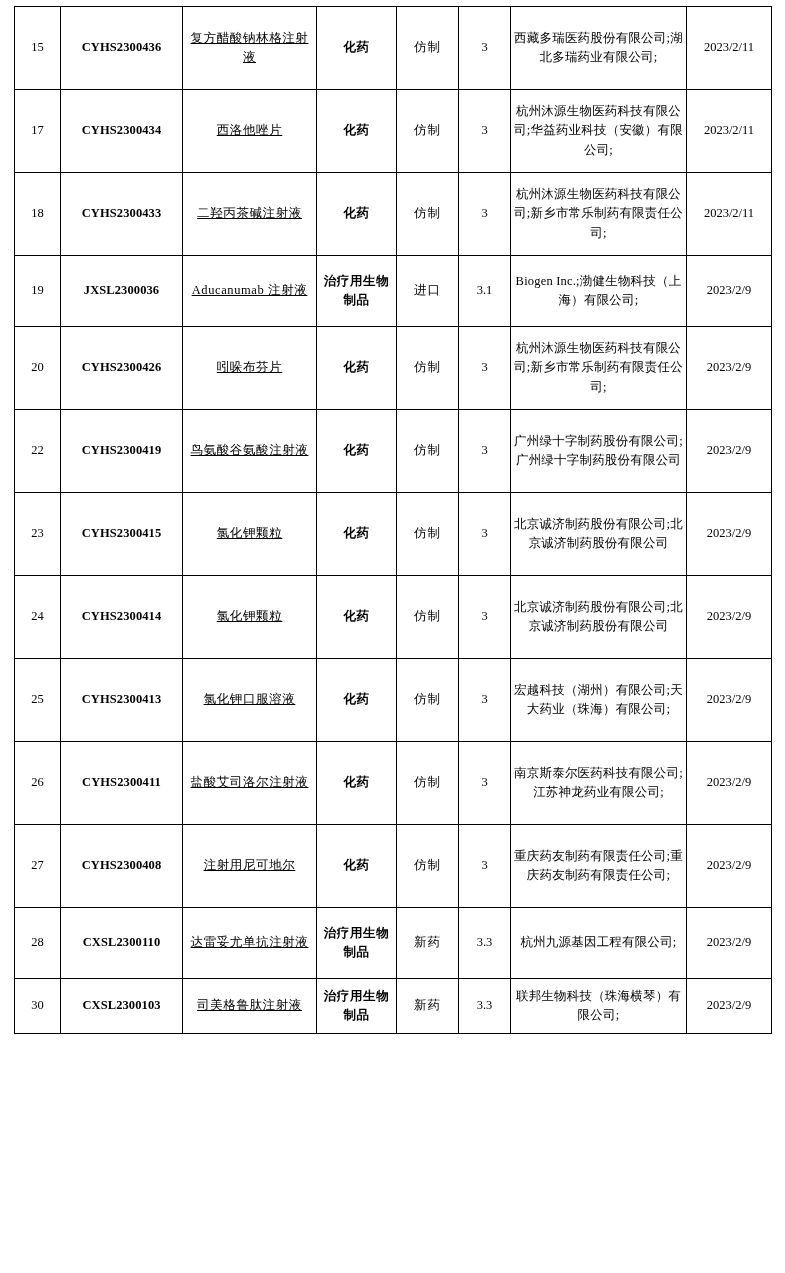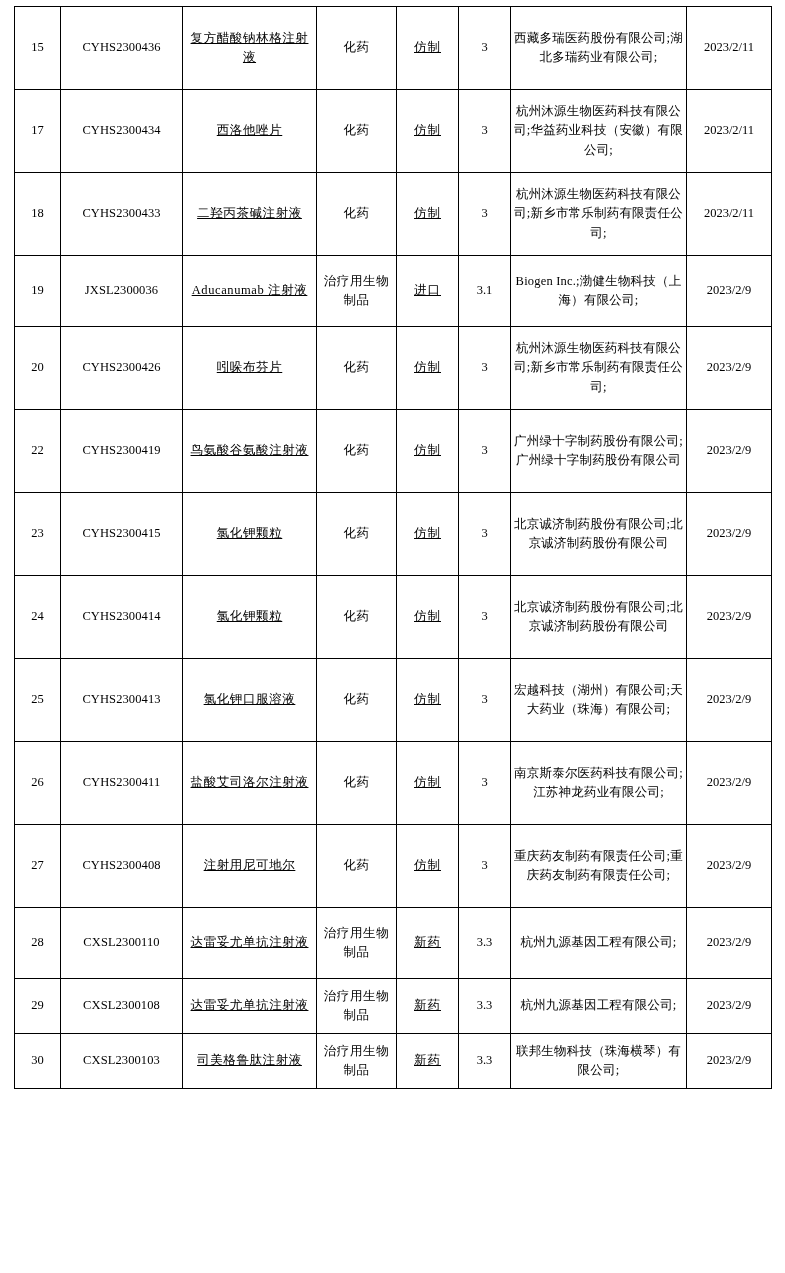--- a/index.html
+++ b/index.html
@@ -38,24 +38,24 @@
   col.c-index { width: 46px; }
   col.c-accept { width: 122px; }
   col.c-name { width: 134px; }
   col.c-type { width: 80px; }
   col.c-reg { width: 62px; }
   col.c-cat { width: 52px; }
   col.c-company { width: 176px; }
   col.c-date { width: 85px; }
 
   td.cell-index { font-size: 13px; }
-  td.cell-accept { font-size: 13px; letter-spacing: 0.1px; }
+  td.cell-accept { font-size: 13px; letter-spacing: 0.1px; font-weight: bold; }
   td.cell-name { font-size: 13px; letter-spacing: 0.6px; text-decoration: underline; }
-  td.cell-type { font-size: 13px; letter-spacing: 0.6px; }
-  td.cell-reg { font-size: 13px; letter-spacing: 1px; text-decoration: underline; }
+  td.cell-type { font-size: 13px; letter-spacing: 0.6px; font-weight: bold; }
+  td.cell-reg { font-size: 13px; letter-spacing: 1px; }
   td.cell-cat { font-size: 13px; }
   td.cell-company {
     font-size: 12.5px;
     letter-spacing: 0.2px;
     padding: 4px 6px;
     margin-top: 33px;
   }
   td.cell-date { font-size: 12.5px; }
   .tall { height: 74px; }
   .mid { height: 62px; }
@@ -191,30 +191,20 @@
           <td class="cell-index mid">28</td>
           <td class="cell-accept mid">CXSL2300110</td>
           <td class="cell-name mid">达雷妥尤单抗注射液</td>
           <td class="cell-type mid">治疗用生物制品</td>
           <td class="cell-reg mid">新药</td>
           <td class="cell-cat mid">3.3</td>
           <td class="cell-company mid">杭州九源基因工程有限公司;</td>
           <td class="cell-date mid">2023/2/9</td>
         </tr>
         <tr class="short">
-          <td class="cell-index short">29</td>
-          <td class="cell-accept short">CXSL2300108</td>
-          <td class="cell-name short">达雷妥尤单抗注射液</td>
-          <td class="cell-type short">治疗用生物制品</td>
-          <td class="cell-reg short">新药</td>
-          <td class="cell-cat short">3.3</td>
-          <td class="cell-company short">杭州九源基因工程有限公司;</td>
-          <td class="cell-date short">2023/2/9</td>
-        </tr>
-        <tr class="short">
           <td class="cell-index short">30</td>
           <td class="cell-accept short">CXSL2300103</td>
           <td class="cell-name short">司美格鲁肽注射液</td>
           <td class="cell-type short">治疗用生物制品</td>
           <td class="cell-reg short">新药</td>
           <td class="cell-cat short">3.3</td>
           <td class="cell-company short">联邦生物科技（珠海横琴）有限公司;</td>
           <td class="cell-date short">2023/2/9</td>
         </tr>
       </tbody>

